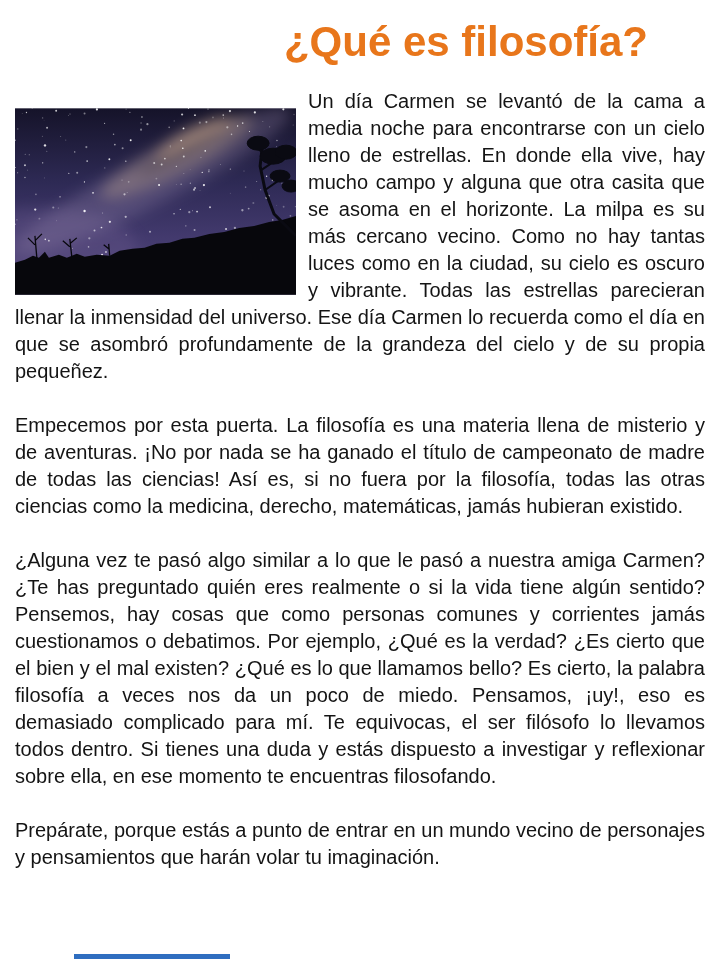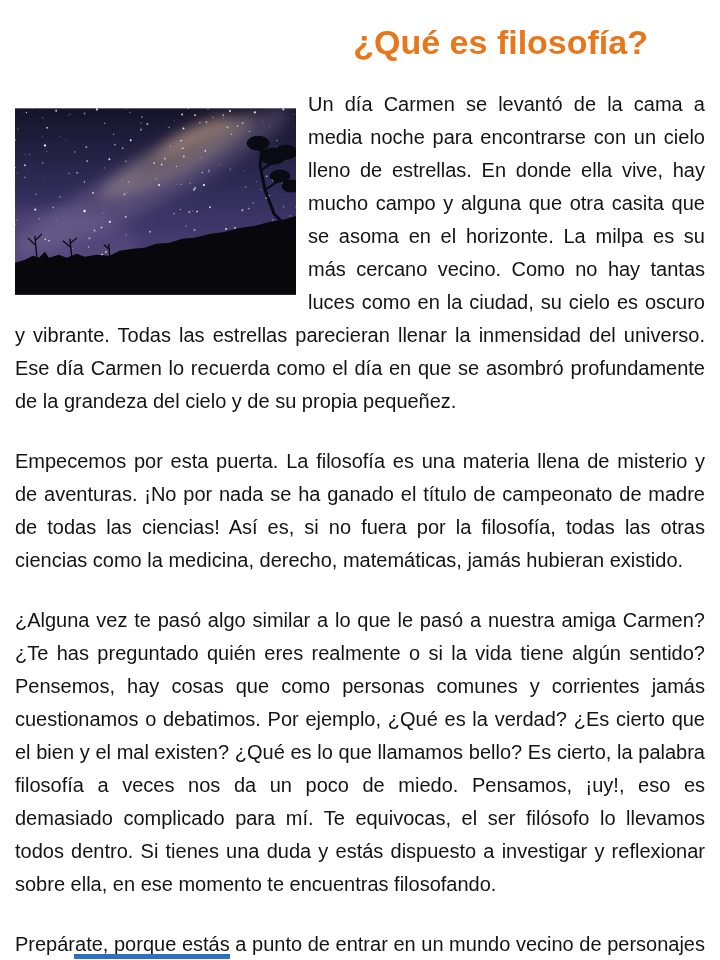--- a/index.html
+++ b/index.html
@@ -5,33 +5,33 @@
   html,body{margin:0;padding:0;}
   body{
     width:720px;height:960px;background:#ffffff;
     font-family:"Liberation Sans", sans-serif;
     overflow:hidden;
   }
   .page{position:relative;width:720px;height:960px;background:#ffffff;overflow:hidden;}
   .slide-title{
     margin:0;padding:22px 72px 0 0;
     text-align:right;
-    font-size:34px;font-weight:bold;line-height:40px;
+    font-size:42px;font-weight:bold;line-height:40px;
     color:#E8761B;
   }
   .content{padding:26px 15px 0 15px;}
   .photo{
     float:left;width:281px;height:187px;
     margin:20px 12px 6px 0;padding:0;
     line-height:0;
   }
   .photo svg{display:block;width:281px;height:187px;}
   .content p{
     margin:0 0 27px 0;
-    font-size:20px;line-height:33px;
+    font-size:20px;line-height:27px;
     color:#141414;
     text-align:justify;
   }
   .accent-bar{
     position:absolute;left:74px;bottom:1px;
     width:156px;height:5px;
   }
 </style>
 </head>
 <body>

